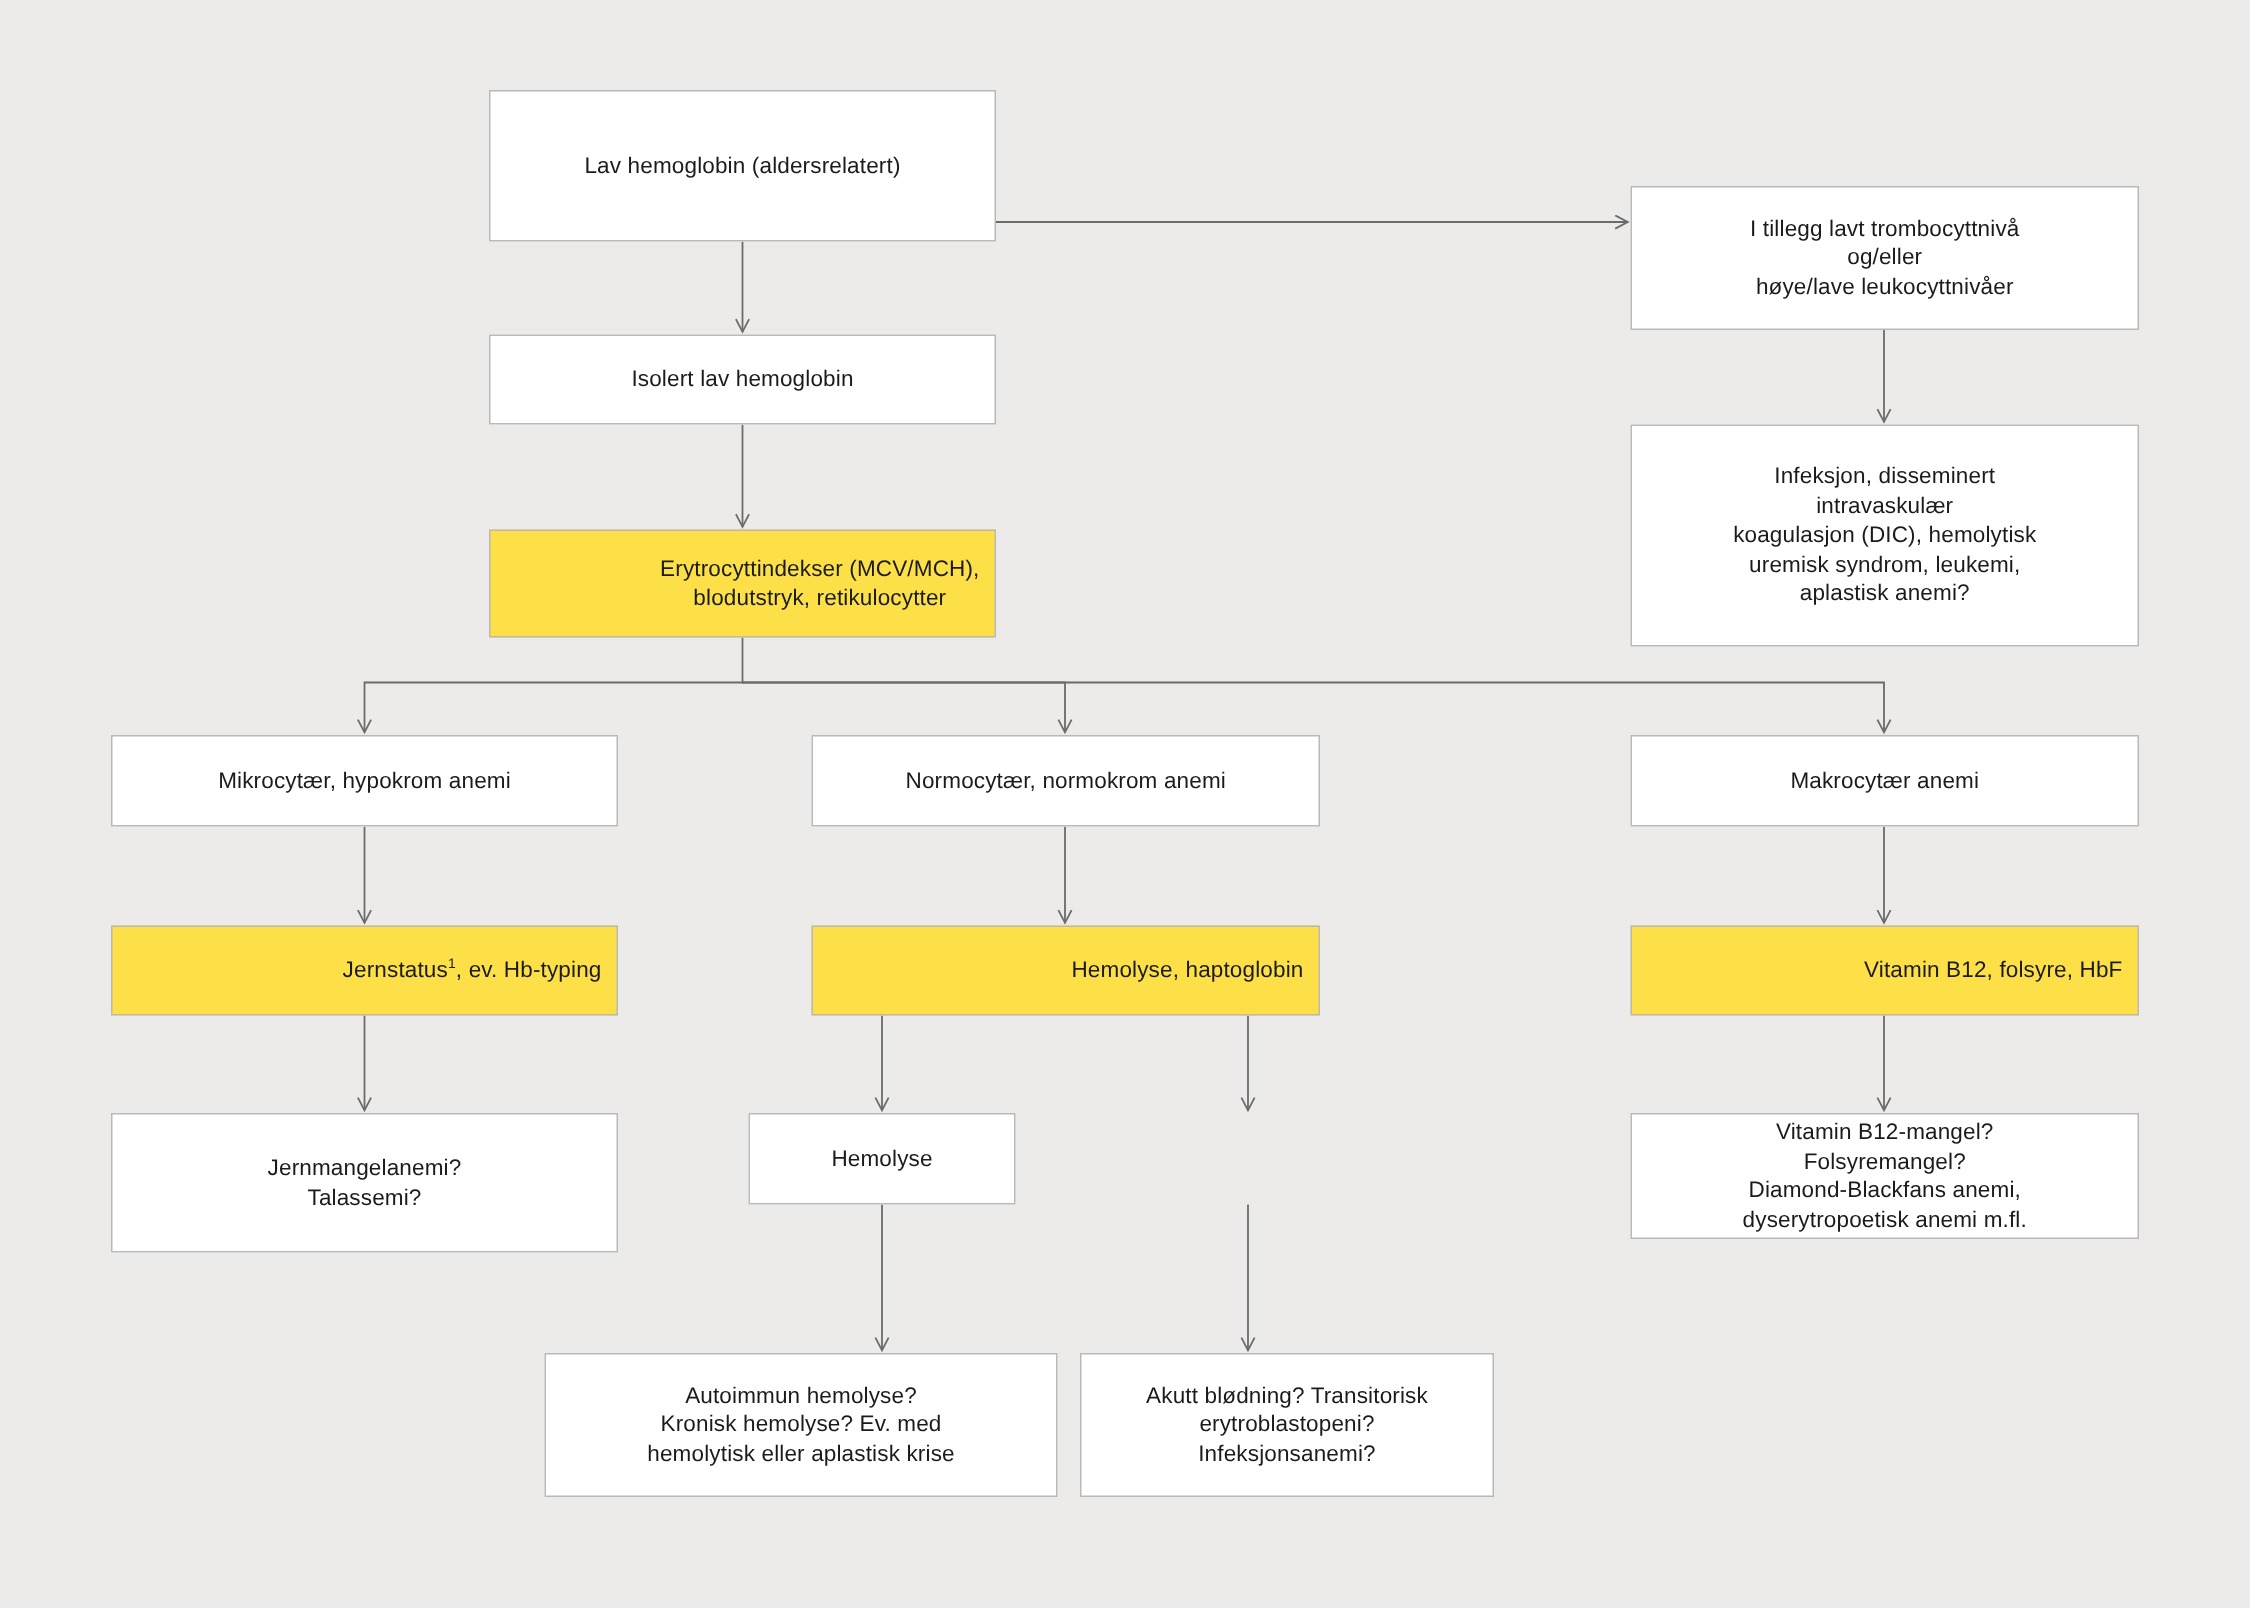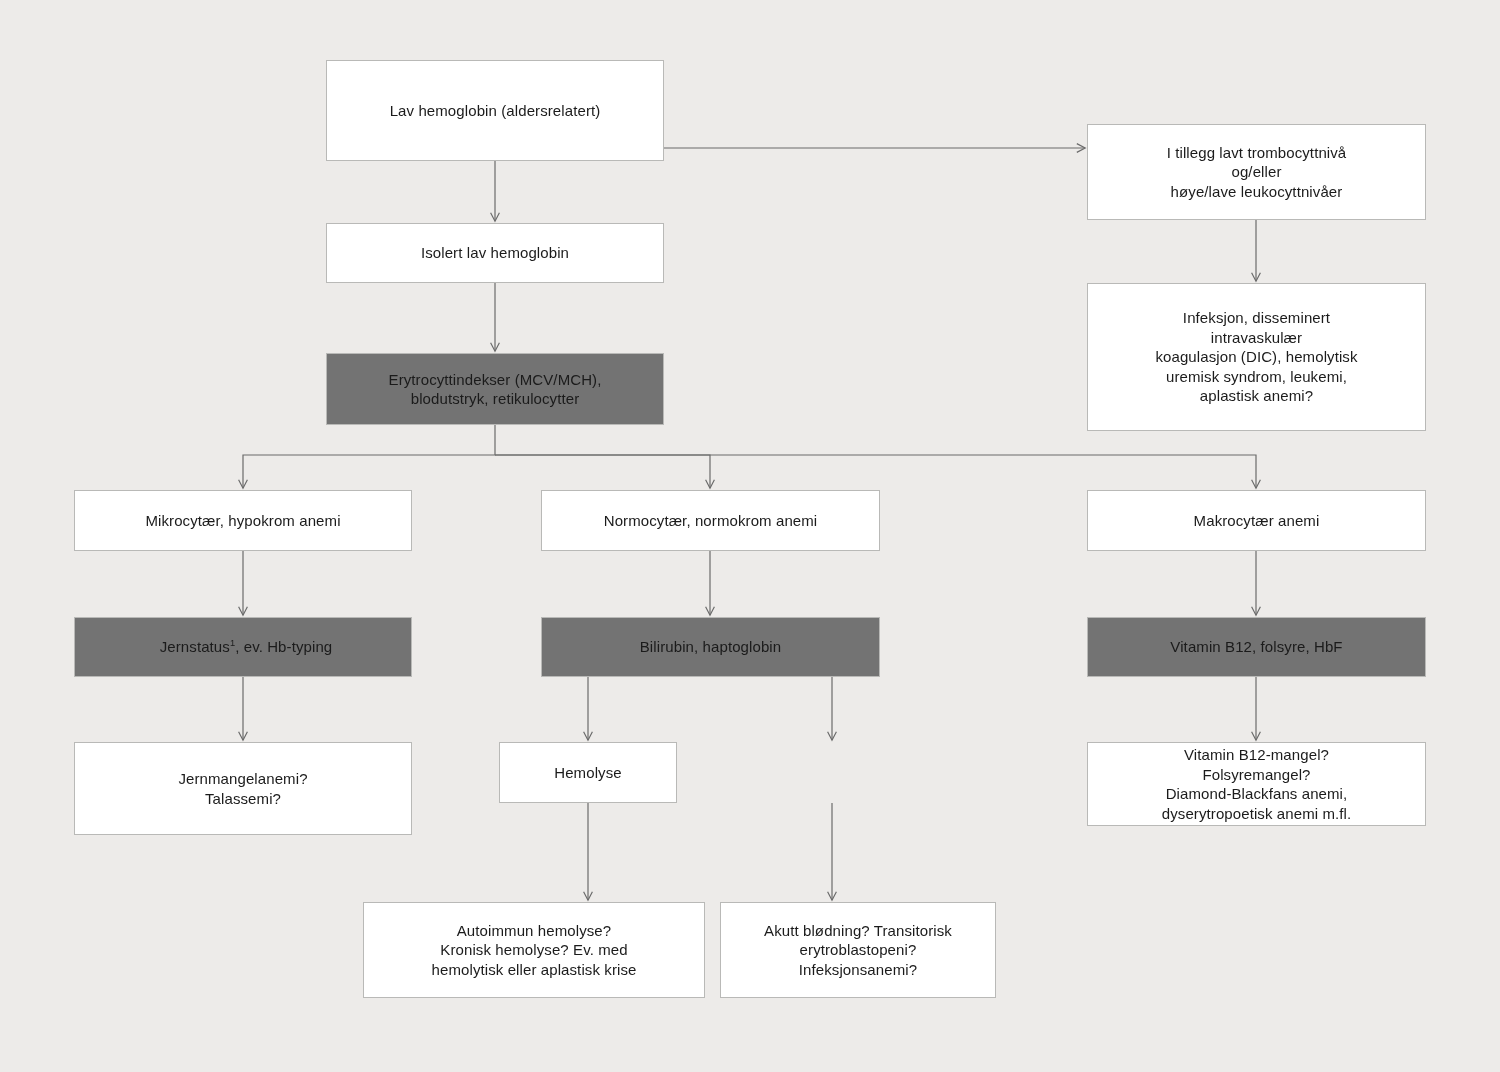--- a/index.html
+++ b/index.html
@@ -34,21 +34,21 @@
     align-items: center;
     justify-content: center;
     text-align: center;
     color: #1b1b1b;
     font-size: 15px;
     line-height: 1.30;
     padding: 4px 10px;
     letter-spacing: 0.1px;
   }
   .node.white { background: #ffffff; }
-  .node.green { background: #737373; }
+  .node.green { background: #fde047; justify-content: flex-end; }
   .node .txt { white-space: pre-line; display: block; }
   .node .txt sup {
     font-size: 0.62em;
     vertical-align: super;
     line-height: 0;
   }
 </style>
 </head>
 <body>
 
@@ -125,21 +125,21 @@
 
   <div class="node white" style="left:1087px; top:490px; width:339px; height:61px;text-align:center;">
     <span class="txt">Makrocytær anemi</span>
   </div>
 
   <div class="node green" style="left:74px; top:617px; width:338px; height:60px;padding-left:16px;">
     <span class="txt"><span>Jernstatus</span><sup>1</sup><span>, ev. Hb-typing</span></span>
   </div>
 
   <div class="node green" style="left:541px; top:617px; width:339px; height:60px;">
-    <span class="txt">Bilirubin, haptoglobin</span>
+    <span class="txt">Hemolyse, haptoglobin</span>
   </div>
 
   <div class="node green" style="left:1087px; top:617px; width:339px; height:60px;">
     <span class="txt">Vitamin B12, folsyre, HbF</span>
   </div>
 
   <div class="node white" style="left:74px; top:742px; width:338px; height:93px;">
     <span class="txt">Jernmangelanemi?
 Talassemi?</span>
   </div>

